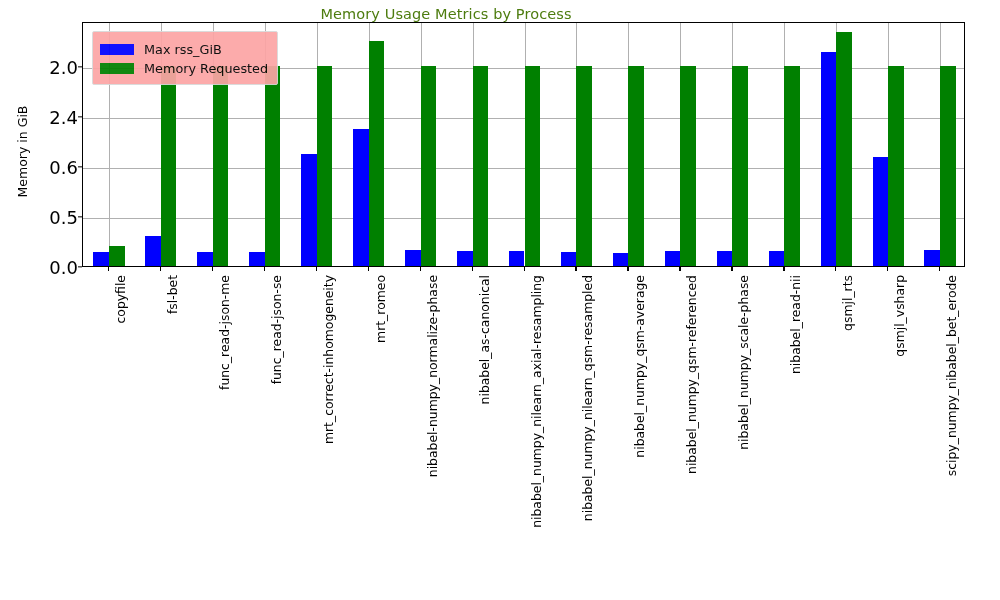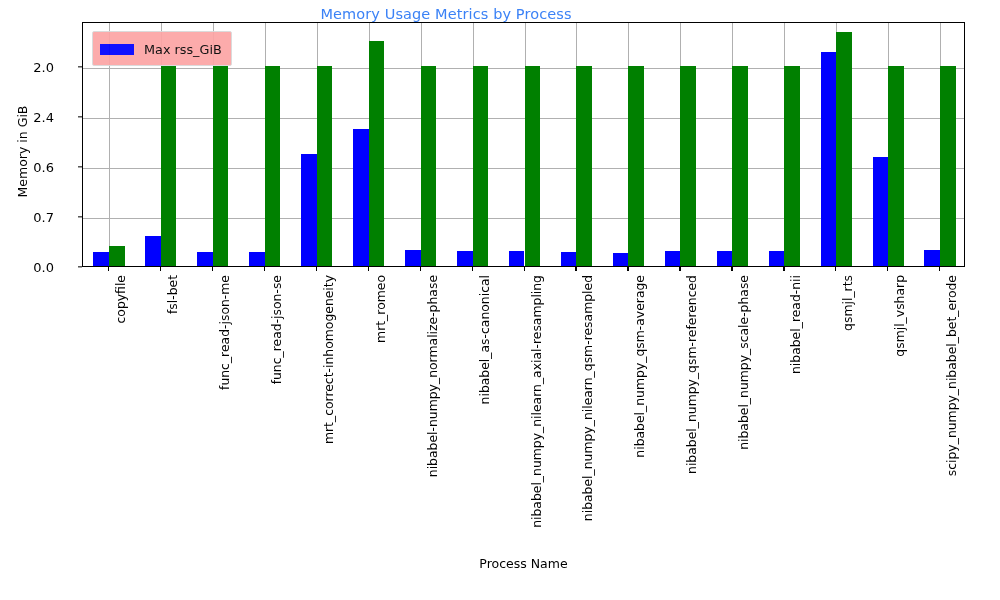--- a/index.html
+++ b/index.html
@@ -20,21 +20,21 @@
     background: #ffffff;
   }
   
   #chart-title {
     position: absolute;
     left: 0;
     top: 6px;
     width: 892px;
     text-align: center;
     font-size: 14.5px;
-    color: #3b82f6;
+    color: #4d7c0f;
     letter-spacing: 0.1px;
   }
   
   
   #plot-area {
     position: absolute;
     left: 82px;
     top: 22px;
     width: 883px;
     height: 245px;
@@ -63,23 +63,23 @@
   }
   #y-axis {
     position: absolute;
     left: 0;
     top: 22px;
     width: 82px;
     height: 245px;
   }
   #y-axis .ylab {
     position: absolute;
-    right: 28px;
+    right: 4px;
     transform: translateY(-50%);
-    font-size: 13px;
+    font-size: 18px;
     color: #000000;
     white-space: nowrap;
   }
   #y-axis .ytick {
     position: absolute;
     right: 0px;
     width: 4px;
     height: 1.3px;
     background: #000000;
     transform: translateY(-50%);
@@ -167,21 +167,21 @@
 </head>
 <body>
 
 <div id="figure">
 
   <div id="chart-title">Memory Usage Metrics by Process</div>
 
   <div id="y-axis">
       <div class="ylab" style="top: 245px;">0.0</div>
       <div class="ytick" style="top: 245px;"></div>
-      <div class="ylab" style="top: 195px;">0.7</div>
+      <div class="ylab" style="top: 195px;">0.5</div>
       <div class="ytick" style="top: 195px;"></div>
       <div class="ylab" style="top: 145px;">0.6</div>
       <div class="ytick" style="top: 145px;"></div>
       <div class="ylab" style="top: 95px;">2.4</div>
       <div class="ytick" style="top: 95px;"></div>
       <div class="ylab" style="top: 45px;">2.0</div>
       <div class="ytick" style="top: 45px;"></div>
     </div>
   <div id="y-axis-title">Memory in GiB</div>
 
@@ -276,22 +276,25 @@
       <div class="xlab" style="left: 654.265px;">nibabel_numpy_scale-phase</div>
       <div class="xtick" style="left: 701.206px;"></div>
       <div class="xlab" style="left: 706.206px;">nibabel_read-nii</div>
       <div class="xtick" style="left: 753.147px;"></div>
       <div class="xlab" style="left: 758.147px;">qsmjl_rts</div>
       <div class="xtick" style="left: 805.088px;"></div>
       <div class="xlab" style="left: 810.088px;">qsmjl_vsharp</div>
       <div class="xtick" style="left: 857.029px;"></div>
       <div class="xlab" style="left: 862.029px;">scipy_numpy_nibabel_bet_erode</div>
     </div>
-  <div id="x-axis-title">Process Name</div>
 
   <div id="legend">
       <div class="legend-row">
         <span class="legend-swatch" style="background: rgb(0, 0, 255);"></span>
         <span class="legend-text">Max rss_GiB</span>
       </div>
+      <div class="legend-row">
+        <span class="legend-swatch" style="background: rgb(0, 128, 0);"></span>
+        <span class="legend-text">Memory Requested</span>
+      </div>
     </div>
 
 </div>
 
 </body></html>

